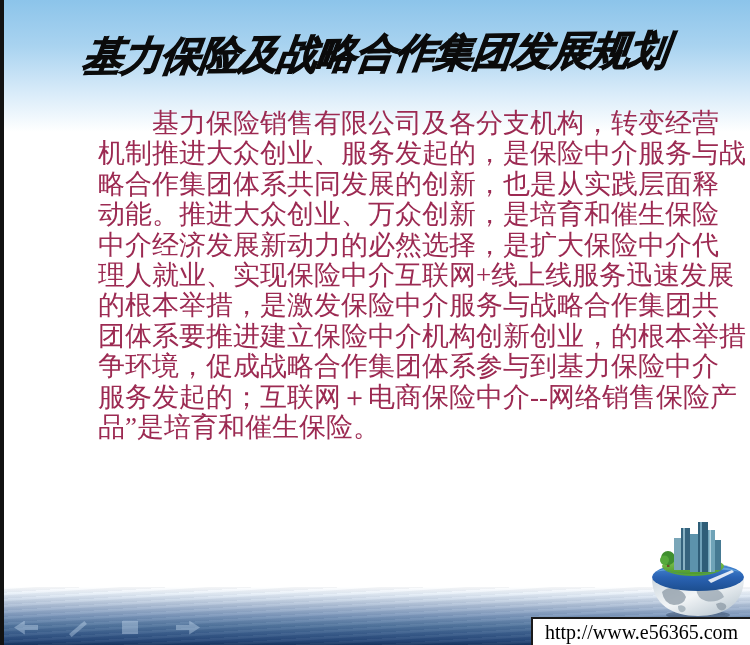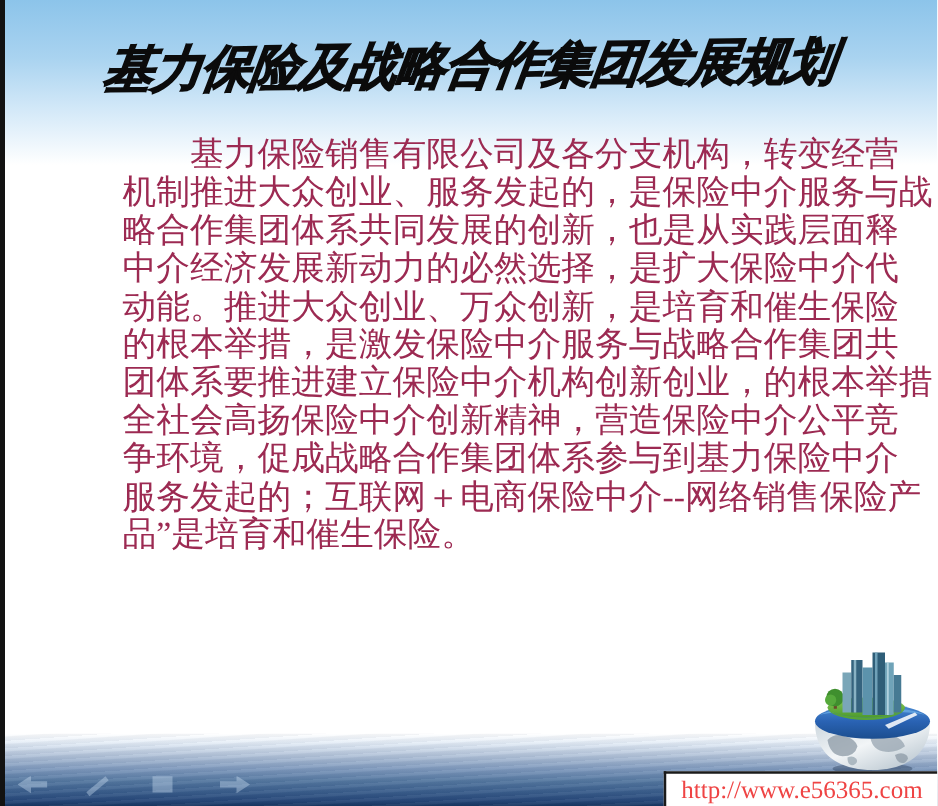--- a/index.html
+++ b/index.html
@@ -97,44 +97,44 @@
     background:#ffffff;
     border-top:2px solid #1a1a1a;
     border-left:2px solid #1a1a1a;
     box-sizing:border-box;
     display:flex;align-items:center;
     padding-left:12px;
     z-index:30;
   }
   .url-text{
     font-family:"Liberation Serif","DejaVu Serif",serif;
-    font-size:20px;color:#ef4444;white-space:nowrap;
+    font-size:20px;color:#000000;white-space:nowrap;
   }
 </style>
 </head>
 <body>
 
 <div class="slide">
 
   <div class="sky"></div>
   <div class="edge-strip"></div>
 
   <div class="title-wrap">
     <span class="title">基力保险及战略合作集团发展规划</span>
   </div>
 
   <div class="body-text">
       <div class="body-line">基力保险销售有限公司及各分支机构，转变经营</div>
       <div class="body-line">机制推进大众创业、服务发起的，是保险中介服务与战</div>
       <div class="body-line">略合作集团体系共同发展的创新，也是从实践层面释</div>
+      <div class="body-line">动能。推进大众创业、万众创新，是培育和催生保险</div>
       <div class="body-line">中介经济发展新动力的必然选择，是扩大保险中介代</div>
-      <div class="body-line">动能。推进大众创业、万众创新，是培育和催生保险</div>
+      <div class="body-line">理人就业、实现保险中介互联网+线上线服务迅速发展</div>
       <div class="body-line">的根本举措，是激发保险中介服务与战略合作集团共</div>
       <div class="body-line">团体系要推进建立保险中介机构创新创业，的根本举措</div>
-      <div class="body-line">全社会高扬保险中介创新精神，营造保险中介公平竞</div>
       <div class="body-line">争环境，促成战略合作集团体系参与到基力保险中介</div>
       <div class="body-line">服务发起的；互联网＋电商保险中介--网络销售保险产</div>
       <div class="body-line">品”是培育和催生保险。</div>
     </div>
 
   <div class="ocean"></div>
 
   <div class="nav-ghost">
     <div class="nav-btn">
       <div class="arrow-left"></div>

